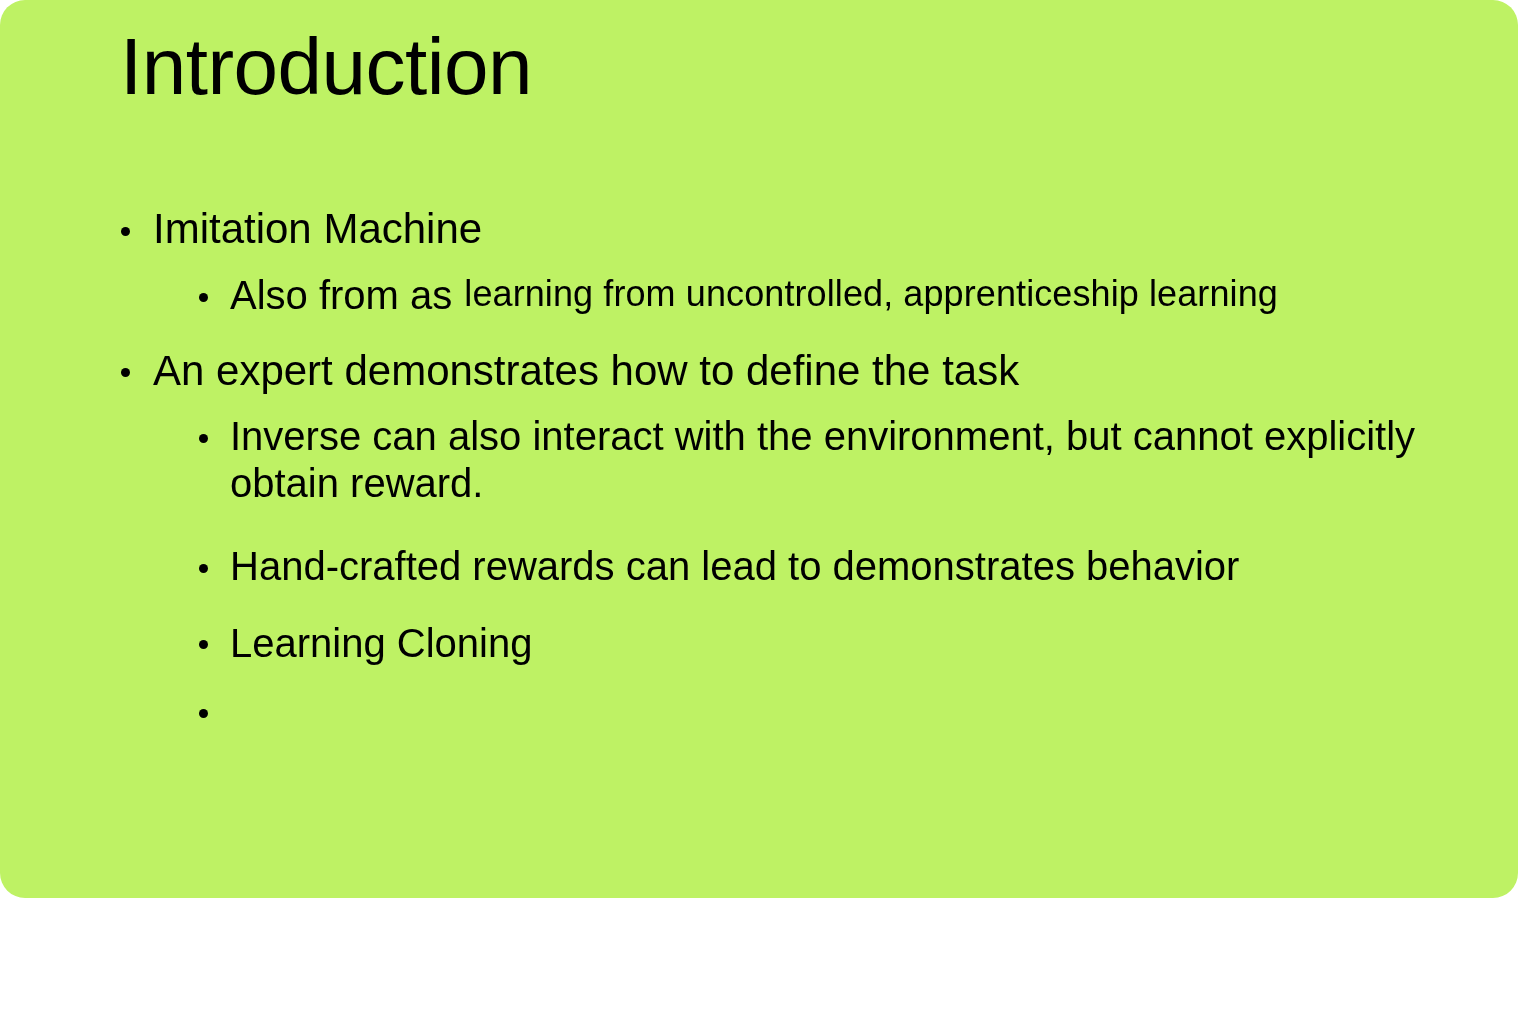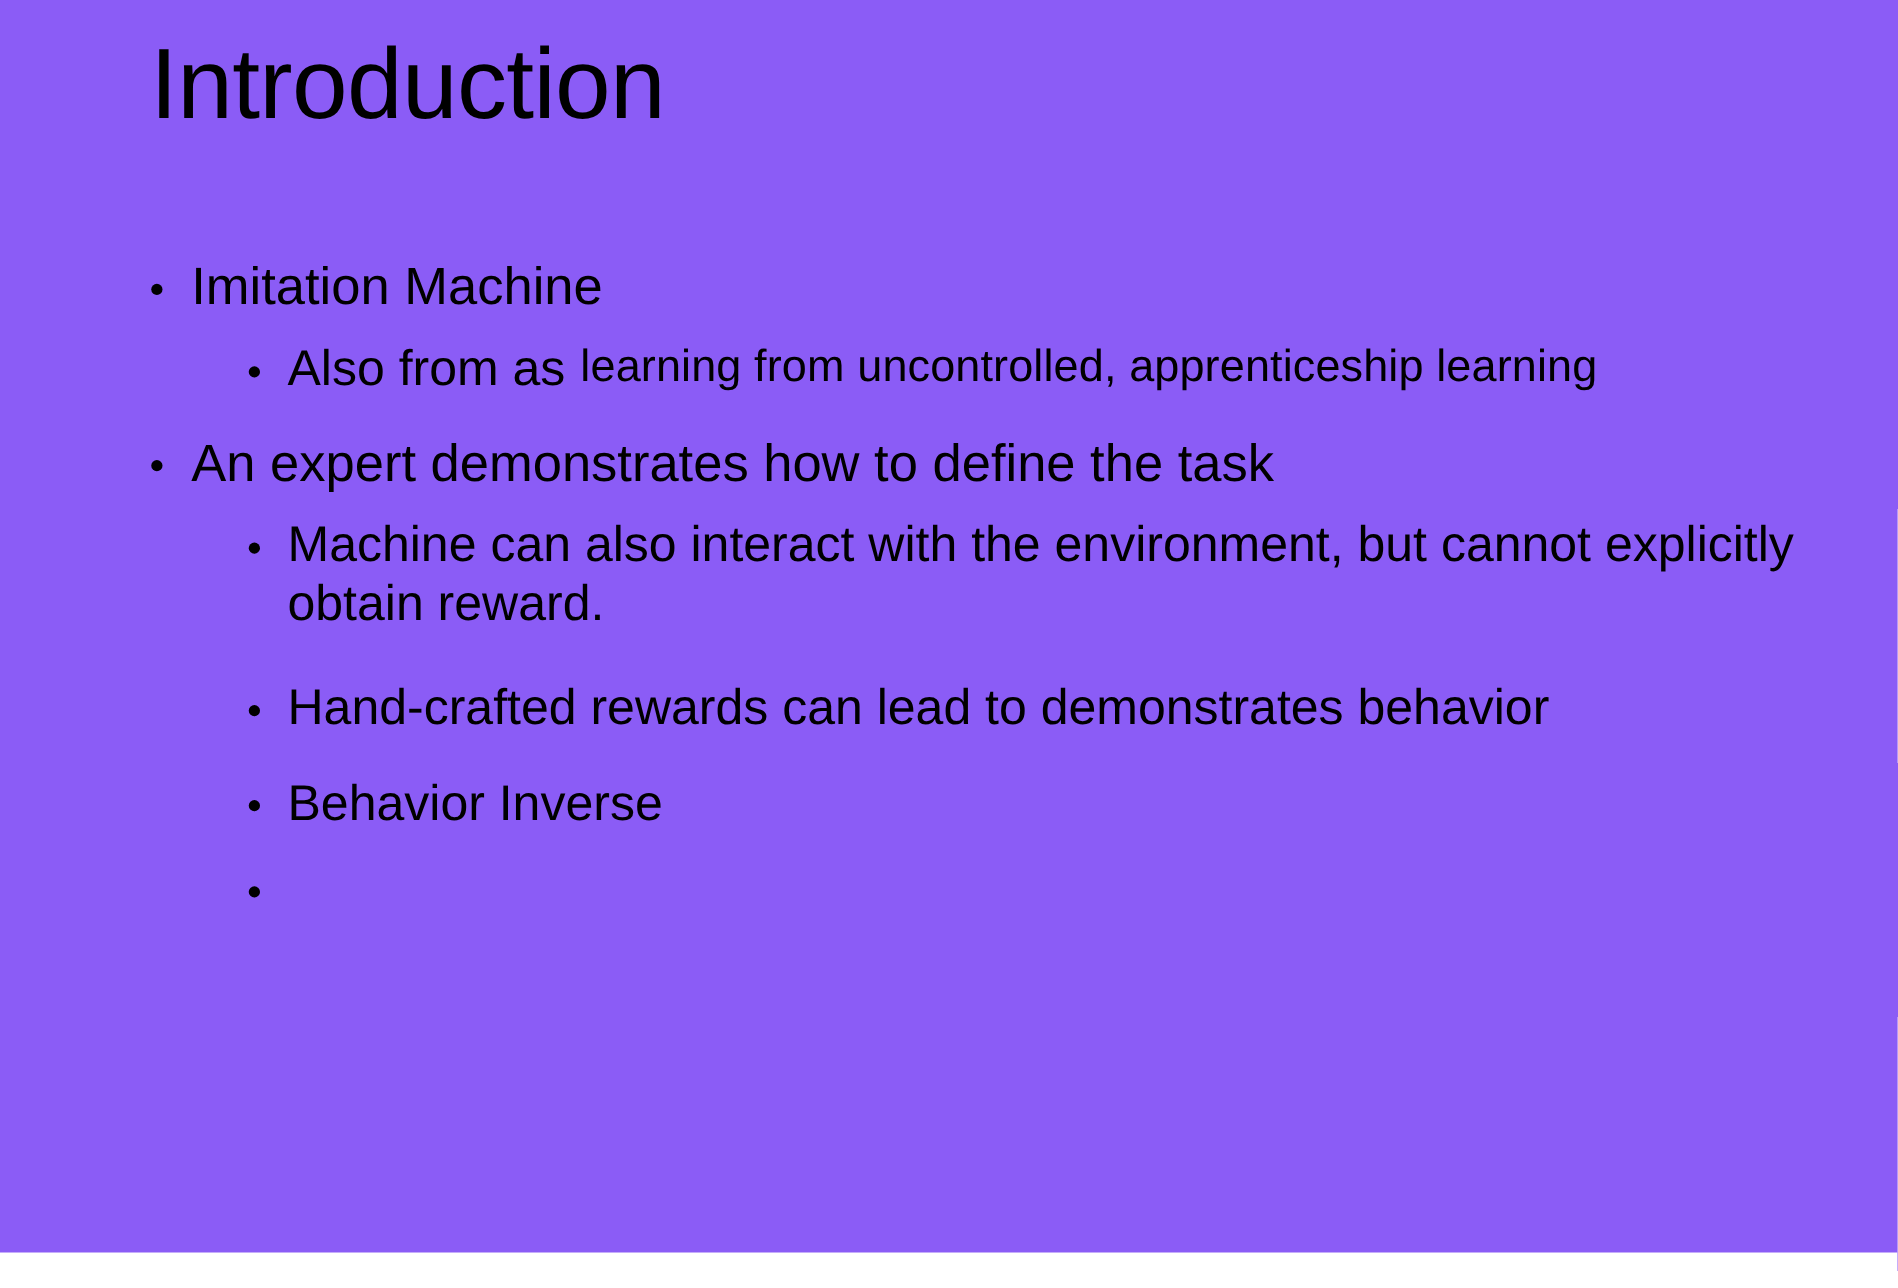--- a/index.html
+++ b/index.html
@@ -13,22 +13,23 @@
     background: #ffffff;
     font-family: "Liberation Sans", sans-serif;
     color: #000000;
     overflow: hidden;
     position: relative;
   }
 
   .slide {
     position: relative;
     width: 1518px;
-    height: 1002px;
-    background: #8b5cf6;
+    height: 898px;
+    background: #bef264;
+    border-radius: 25px;
   }
 
   
   .slide-title {
     position: absolute;
     left: 120px;
     top: 24px;
     font-size: 80px;
     font-weight: 300;
     line-height: 1.08;
@@ -131,41 +132,41 @@
 
     <div class="bullet-row lvl1">
       <span class="dot"></span>
       <span class="txt">An expert demonstrates how to define the task</span>
     </div>
 
     <div class="sp-d"></div>
 
     <div class="bullet-row lvl2">
       <span class="dot"></span>
-      <span class="txt">Machine can also interact with the environment, but cannot explicitly obtain reward.</span>
+      <span class="txt">Inverse can also interact with the environment, but cannot explicitly obtain reward.</span>
     </div>
 
     <div class="sp-b"></div>
 
 
     <div class="sp-b"></div>
 
     <div class="bullet-row lvl2">
       <span class="dot"></span>
       <span class="txt">Hand-crafted rewards can lead to demonstrates behavior</span>
     </div>
 
     <div class="sp-c"></div>
 
 
     <div class="sp-d"></div>
 
     <div class="bullet-row lvl2">
       <span class="dot"></span>
-      <span class="txt">Behavior Inverse</span>
+      <span class="txt">Learning Cloning</span>
     </div>
 
     <div class="sp-b"></div>
 
     <div class="bullet-row lvl2">
       <span class="dot"></span>
     </div>
 
   </div>
 </div>

